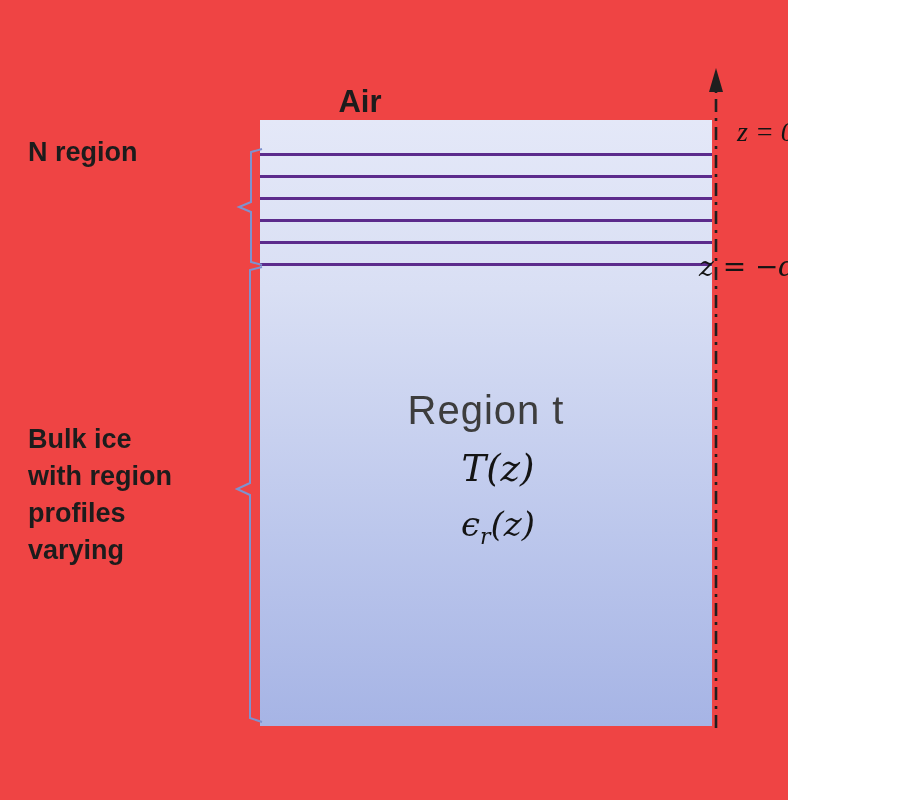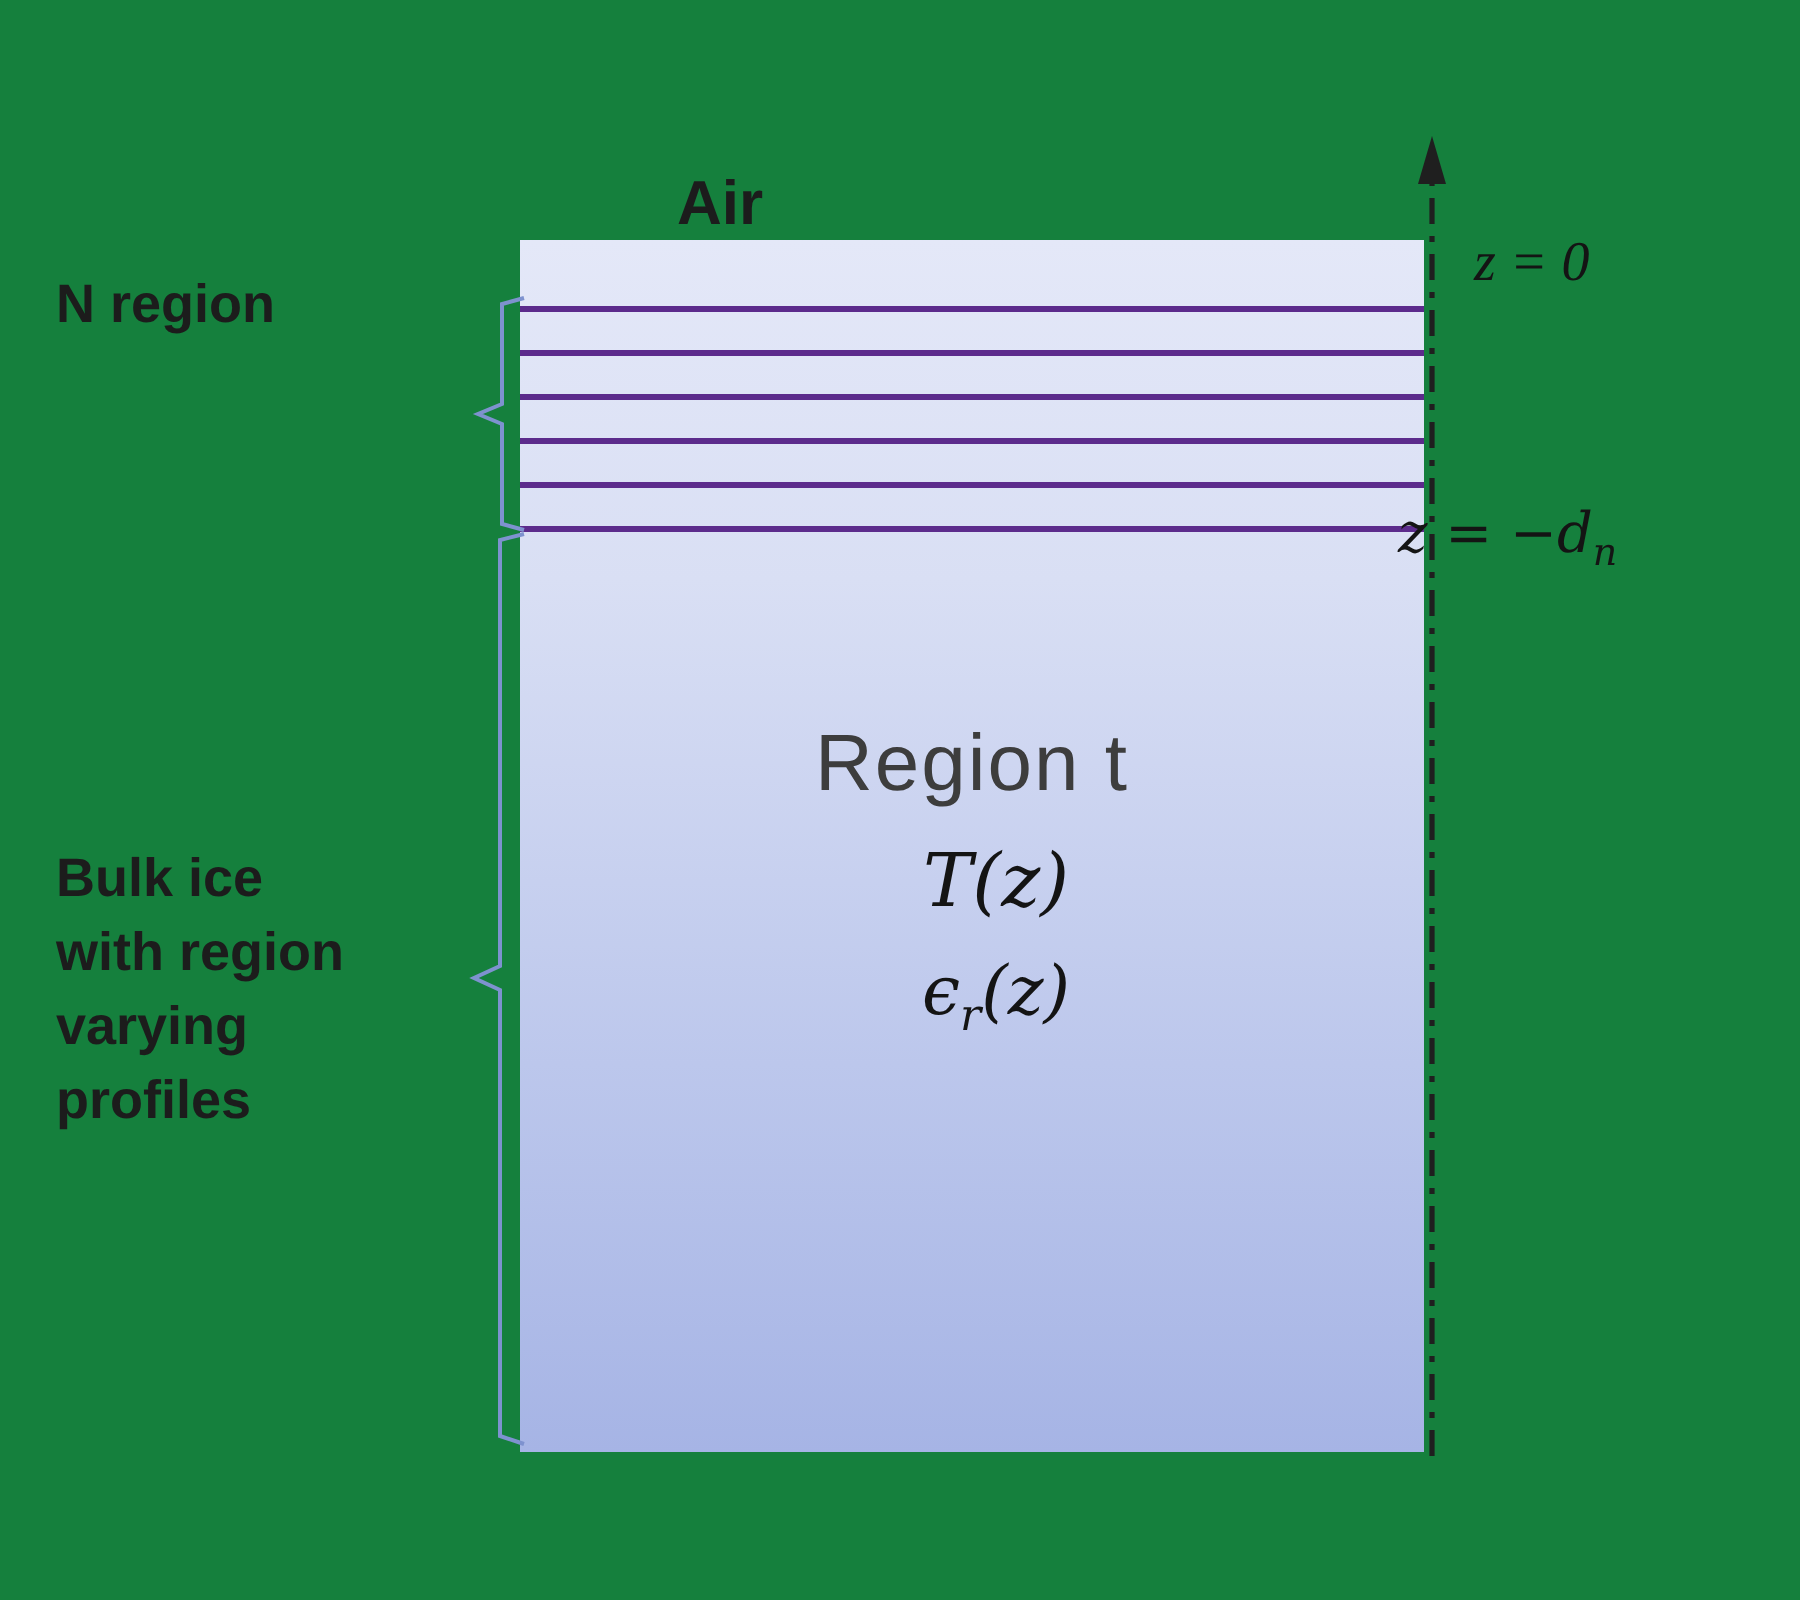--- a/index.html
+++ b/index.html
@@ -1,19 +1,19 @@
 <!DOCTYPE html>
 <html><head>
 <meta charset="utf-8">
 <style>
   html,body{margin:0;padding:0;background:#ffffff;}
   .canvas{
     position:relative;
-    width:900px;height:800px;
-    background:#15803d;
+    width:788px;height:800px;
+    background:#ef4444;
     overflow:hidden;
     font-family:"Liberation Sans",sans-serif;
   }
   .air-label{
     position:absolute;left:320px;top:84px;width:80px;
     font-size:31px;font-weight:bold;color:#1c1c1c;text-align:center;
   }
   .ice-rect{
     position:absolute;left:260px;top:120px;width:452px;height:606px;
     background:linear-gradient(to bottom,#e4e8f8 0%,#d9dff4 28%,#bcc7ec 68%,#a6b4e5 100%);
@@ -21,21 +21,21 @@
   .cap-layers{
     position:absolute;left:0;right:0;top:33px;
     display:flex;flex-direction:column;gap:19px;
   }
   .layer-line{height:3px;background:#5c2b8c;}
   .region-labels{
     position:absolute;left:0;right:0;top:240px;
     display:flex;flex-direction:column;align-items:center;gap:14px;
   }
   .region-t{
-    font-size:40px;color:#3d3d3d;letter-spacing:1px;
+    font-size:40px;color:#3d3d3d;letter-spacing:1px;margin-top:28px;
   }
   .math{
     font-family:"DejaVu Serif",serif;font-style:italic;color:#141414;margin-left:24px;
   }
   .tz{font-size:37px;}
   .eps{font-size:34px;}
   .eps sub{font-size:22px;font-style:italic;}
   .axis-label{
     position:absolute;font-family:"DejaVu Serif",serif;font-style:italic;
     font-size:28px;color:#141414;white-space:nowrap;
@@ -90,17 +90,17 @@
   <div class="axis-label z0">z = 0</div>
   <div class="axis-label zdn"><span>z = −d</span><sub>n</sub></div>
 
   <div class="side-label cap-label">
     <div>N region</div>
   </div>
 
   <div class="side-label bulk-label">
     <div>Bulk ice</div>
     <div>with region</div>
+    <div>profiles</div>
     <div>varying</div>
-    <div>profiles</div>
   </div>
 
 </div>
 
 </body></html>

